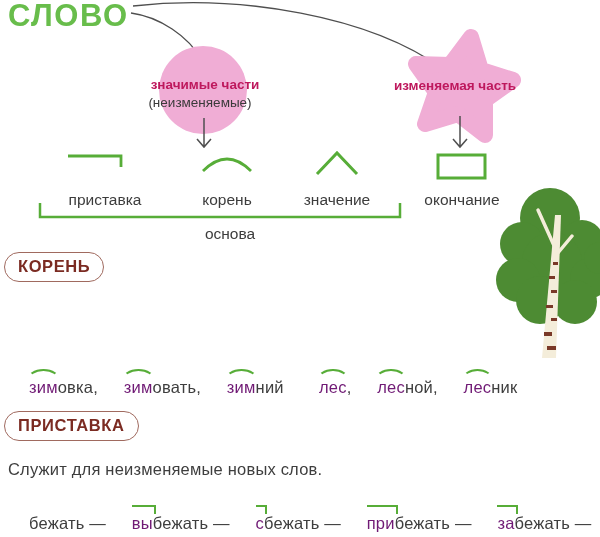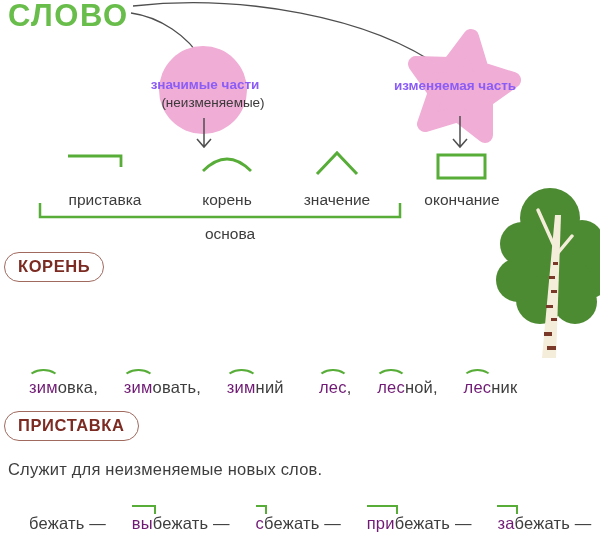--- a/index.html
+++ b/index.html
@@ -2,21 +2,21 @@
 <html><head>
 <meta charset="utf-8">
 <style>
   html,body{margin:0;padding:0;background:#fff;}
   .page{position:relative;width:600px;height:537px;background:#ffffff;overflow:hidden;
         font-family:"Liberation Sans",sans-serif;color:#3e3e3e;border-radius:16px;}
   svg.layer{position:absolute;left:0;top:0;}
   .abs{position:absolute;white-space:nowrap;}
   .ctr{transform:translateX(-50%);}
   .title{font-size:31px;font-weight:700;letter-spacing:1.5px;color:#68bd4b;}
-  .blob-label-b{font-size:13.5px;font-weight:700;color:#8b5cf6;}
+  .blob-label-b{font-size:13.5px;font-weight:700;color:#be185d;}
   .blob-label{font-size:13.5px;color:#3a3a3a;}
   .part-label{font-size:15.5px;color:#3c3c3c;}
   .badge{position:absolute;display:inline-block;border:1.6px solid #a06a5f;border-radius:16px;
          padding:4px 13px 5px 13px;color:#7b2b22;font-weight:700;font-size:16.5px;letter-spacing:.6px;background:#fff;}
   .def{position:absolute;font-size:16.5px;line-height:23px;color:#3e3e3e;letter-spacing:.2px;}
   .def b{color:#2e2e2e;}
   .ex-row{position:absolute;font-size:16.5px;color:#3e3e3e;padding-top:12px;letter-spacing:.2px;}
   .root,.prefix{color:#701a75;position:relative;display:inline-block;margin-left:21px;}
   .arc::before{content:"";position:absolute;left:-2px;right:-2px;top:-9px;height:9px;
          border-top:2.5px solid #57ad38;border-left:2px solid transparent;border-right:2px solid transparent;
@@ -76,21 +76,21 @@
         <rect x="546" y="305" width="7" height="3"></rect>
         <rect x="551" y="318" width="6" height="3"></rect>
         <rect x="544" y="332" width="8" height="4"></rect>
         <rect x="547" y="346" width="9" height="4"></rect>
       </g>
     </g>
   </svg>
 
   <div class="abs title" style="left:8px;top:-2px">СЛОВО</div>
   <div class="abs ctr blob-label-b" style="left:205px;top:77px">значимые части</div>
-  <div class="abs ctr blob-label" style="left:213px;top:95px">(неизменяемые)</div>
+  <div class="abs ctr blob-label" style="left:200px;top:95px">(неизменяемые)</div>
   <div class="abs ctr blob-label-b" style="left:455px;top:78px">изменяемая часть</div>
 
   <div class="abs ctr part-label" style="left:105px;top:191px">приставка</div>
   <div class="abs ctr part-label" style="left:227px;top:191px">корень</div>
   <div class="abs ctr part-label" style="left:337px;top:191px">значение</div>
   <div class="abs ctr part-label" style="left:462px;top:191px">окончание</div>
   <div class="abs ctr part-label" style="left:230px;top:225px">основа</div>
 
   <div class="badge" style="left:4px;top:252px">КОРЕНЬ</div>
   <div class="def" style="left:8px;top:303px">

